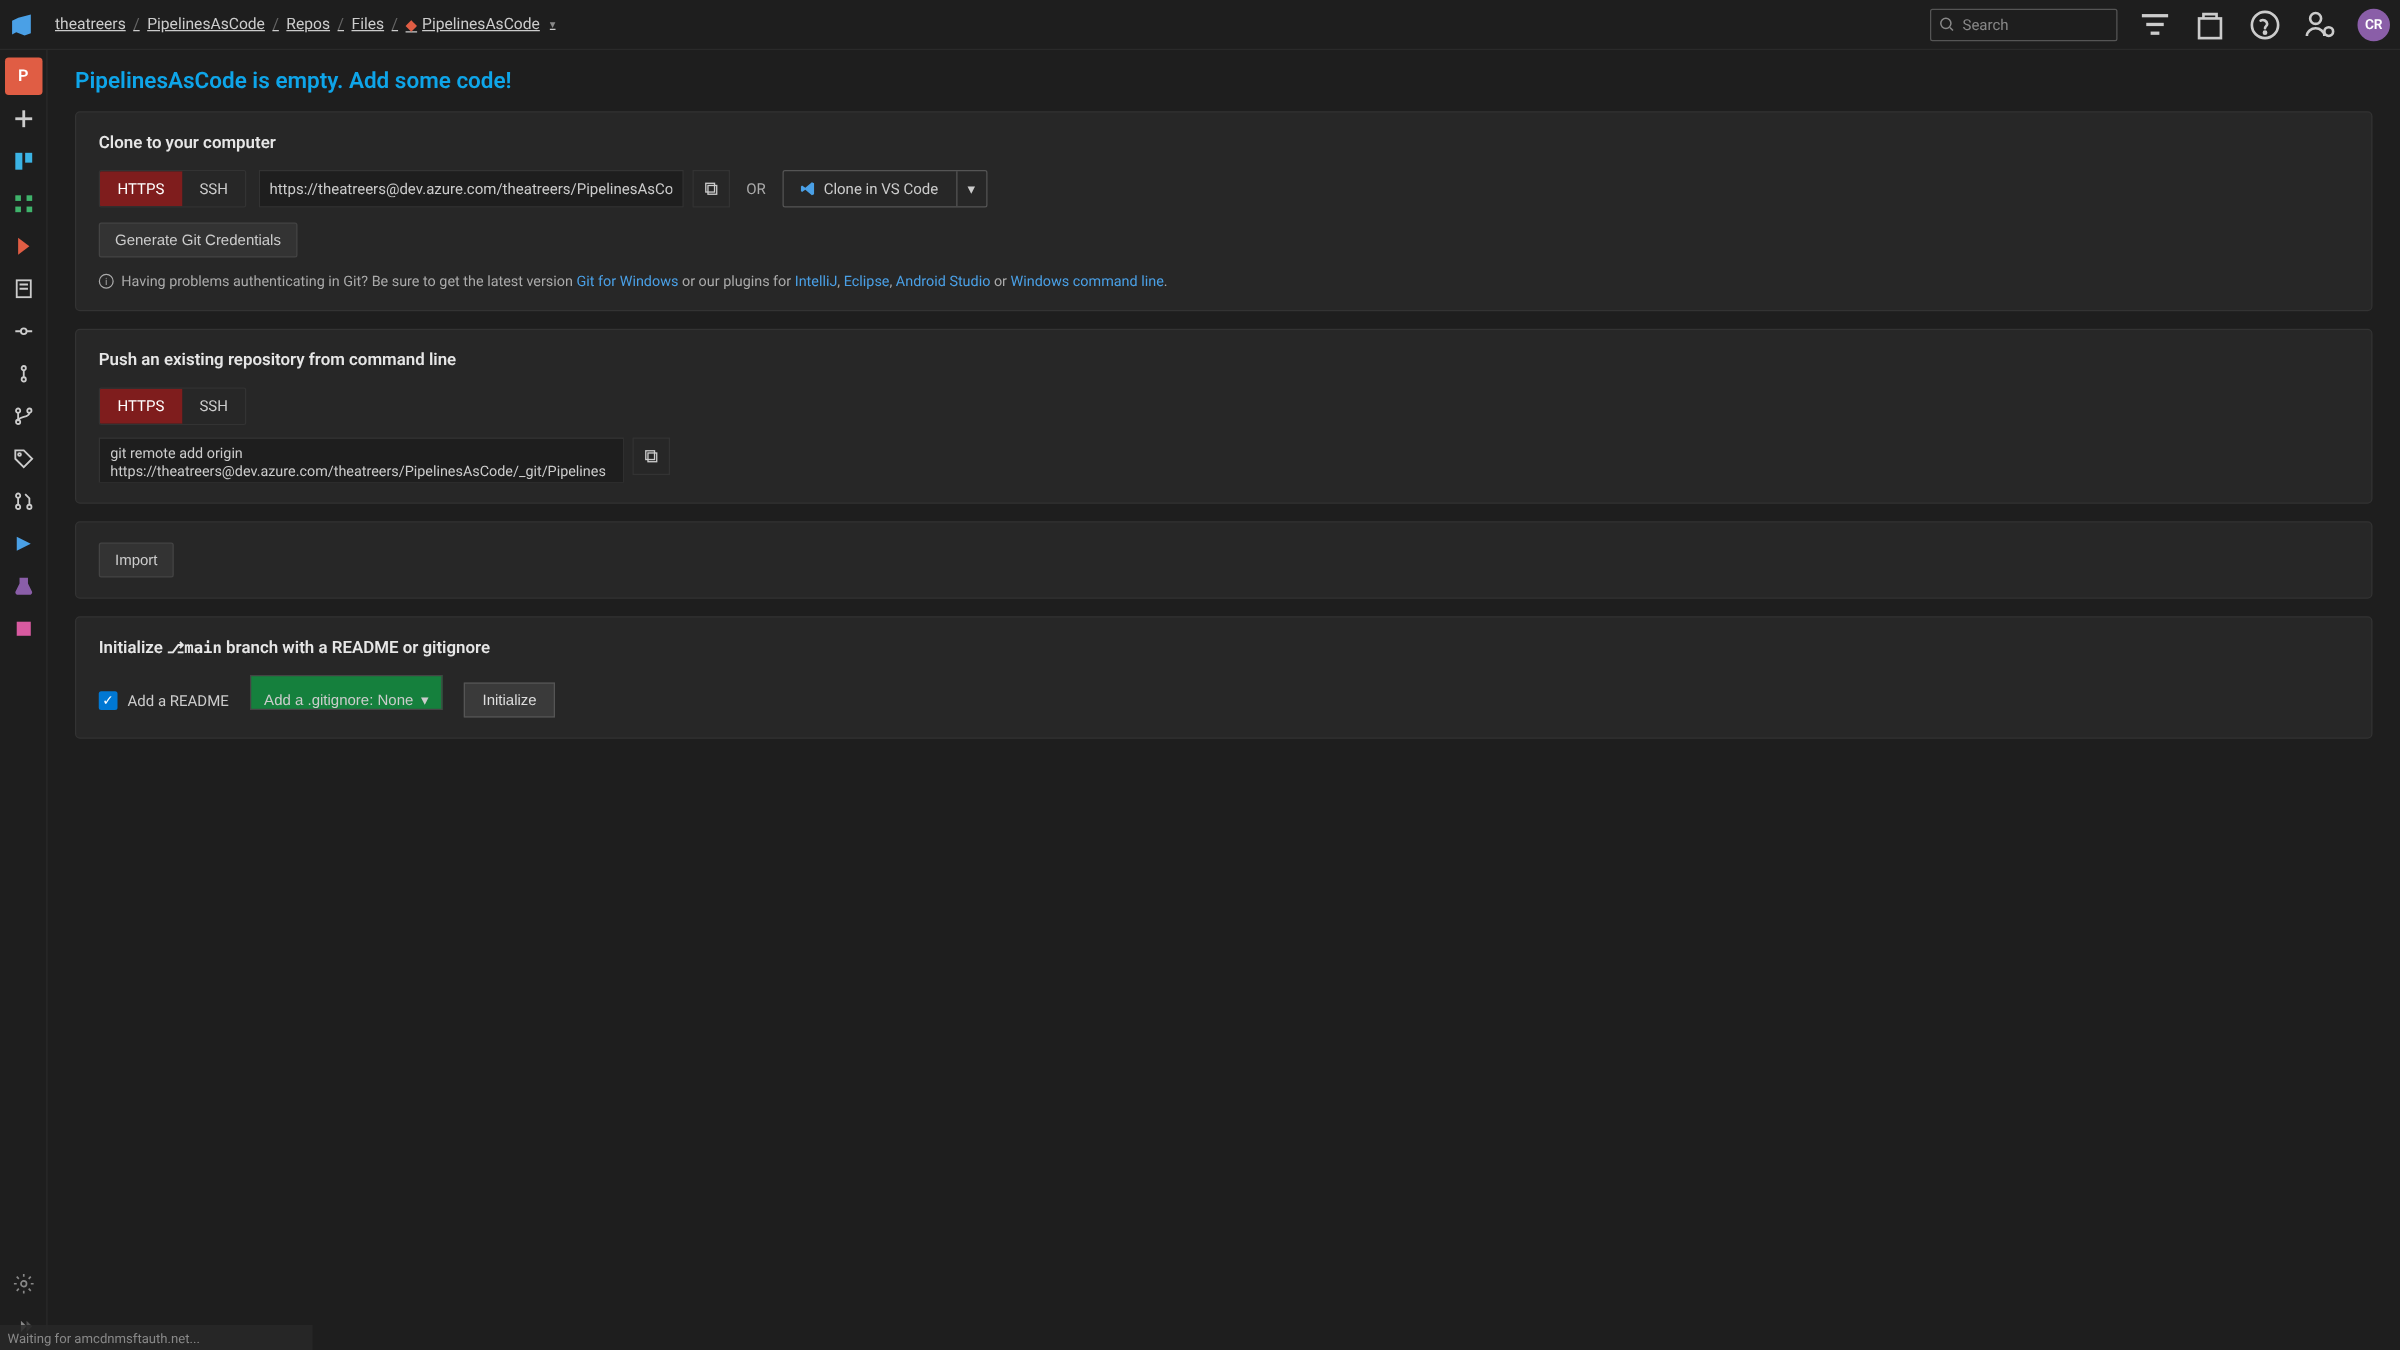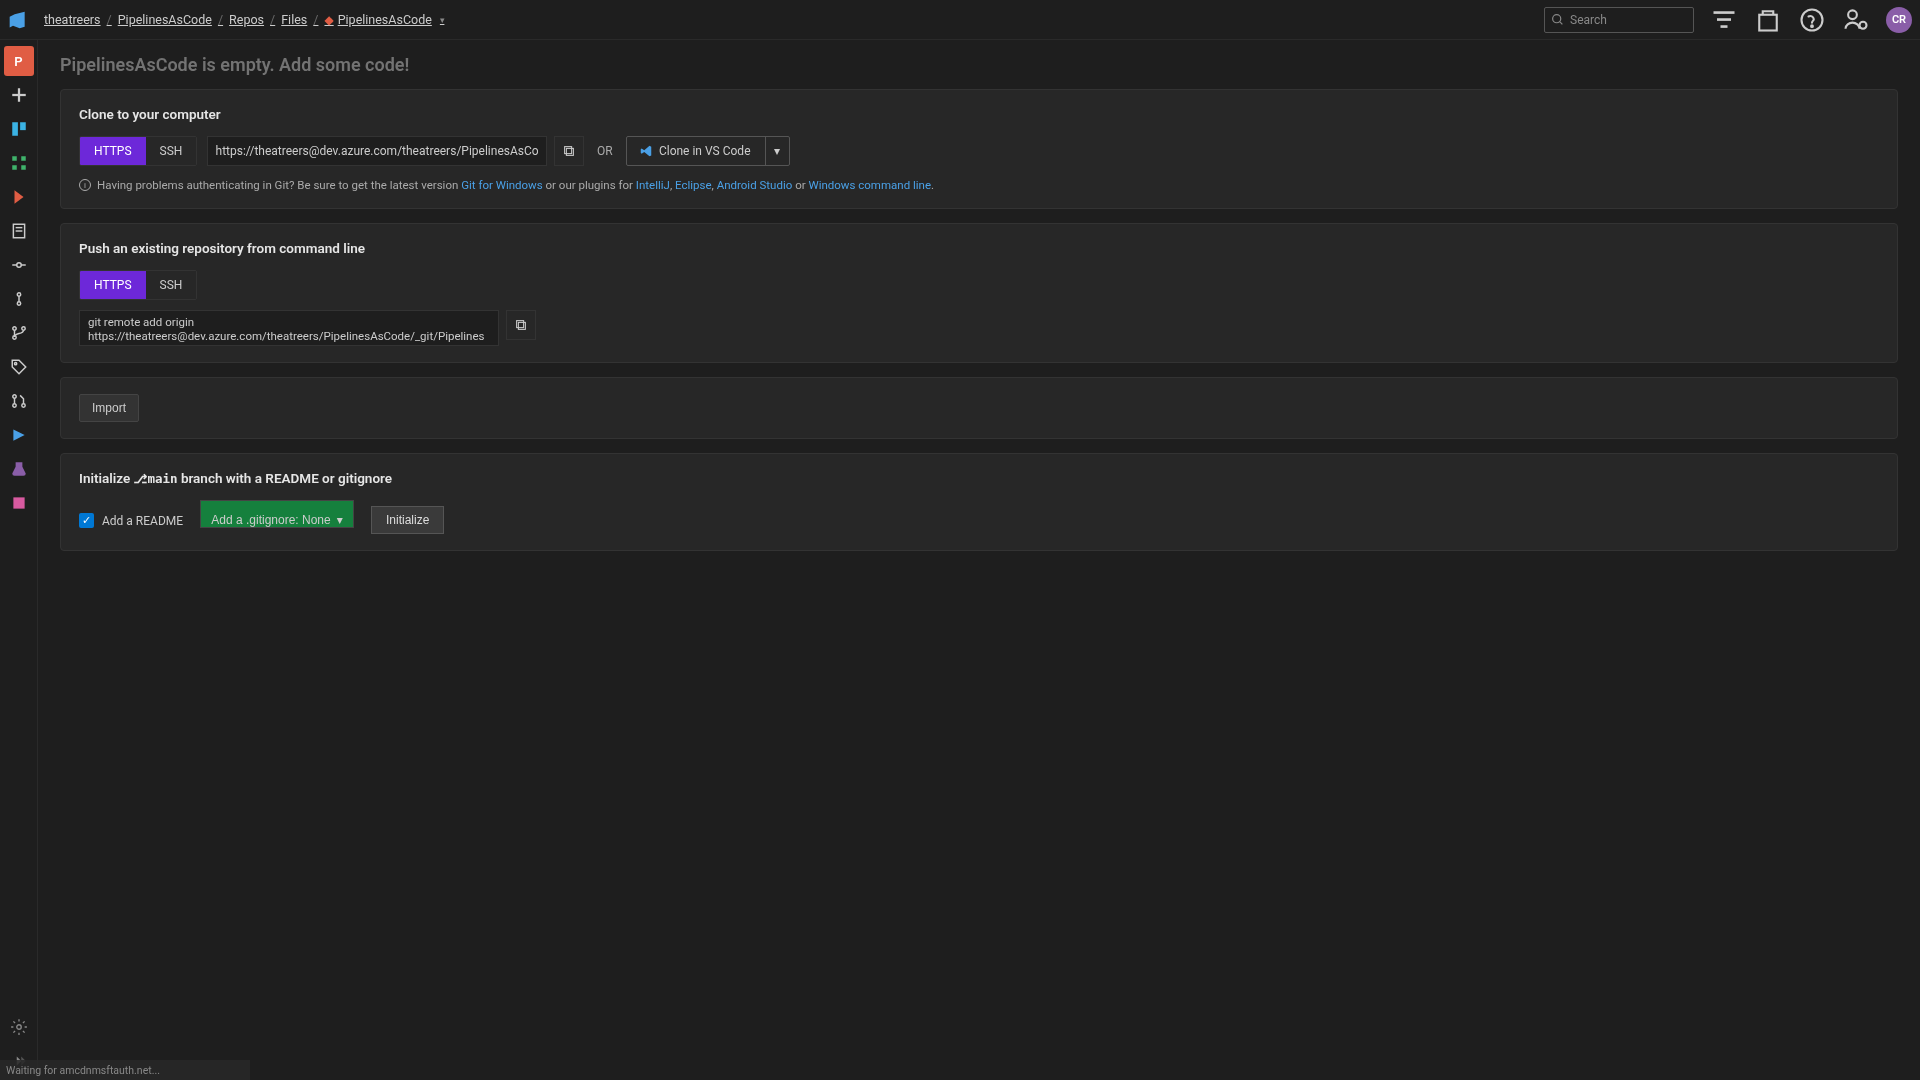--- a/index.html
+++ b/index.html
@@ -135,21 +135,21 @@
   left: 38px;
   top: 40px;
   right: 0;
   bottom: 0;
   padding: 14px 22px;
   overflow-y: auto;
 }
 .page-title {
   font-size: 18px;
   font-weight: 600;
-  color: #737373;
+  color: #0ea5e9;
   margin-bottom: 14px;
 }
 .card {
   background: #272727;
   border: 1px solid #333;
   border-radius: 4px;
   padding: 16px 18px;
   margin-bottom: 14px;
 }
 .card-title {
@@ -168,21 +168,21 @@
 .tab {
   padding: 0 14px;
   font-size: 12px;
   display: flex;
   align-items: center;
   background: #272727;
   color: #ccc;
   cursor: pointer;
 }
 .tab.active {
-  background: #6d28d9;
+  background: #7f1d1d;
   color: #fff;
   text-align: right;
 }
 .url-input {
   display: inline-block;
   vertical-align: top;
   width: 340px;
   height: 30px;
   background: #1e1e1e;
   border: 1px solid #333;
@@ -521,20 +521,21 @@
       </div>
       <span class="or-text">OR</span>
       <div class="secondary-btn" style="padding-right:0">
         <svg viewBox="0 0 16 16" width="14" height="14" fill="#4aa0e6">
             <path d="M12 2l2 1v10l-2 1-6-5-3 2-1-1V6l1-1 3 2z"></path>
           </svg>
         <span>Clone in VS Code</span>
         <span class="split-right">▾</span>
       </div>
     </div>
+    <div><button class="gen-creds-btn">Generate Git Credentials</button></div>
     <div class="help-text">
       <span class="info-icon">i</span>
       <span>
         <span>Having problems authenticating in Git? Be sure to get the latest version </span><span class="link">Git for Windows</span><span> or our plugins for </span><span class="link">IntelliJ</span><span>, </span><span class="link">Eclipse</span><span>, </span><span class="link">Android Studio</span><span> or </span><span class="link">Windows command line</span><span>.</span>
       </span>
     </div>
   </div>
 
   <div class="card">
     <div class="card-title">Push an existing repository from command line</div>

